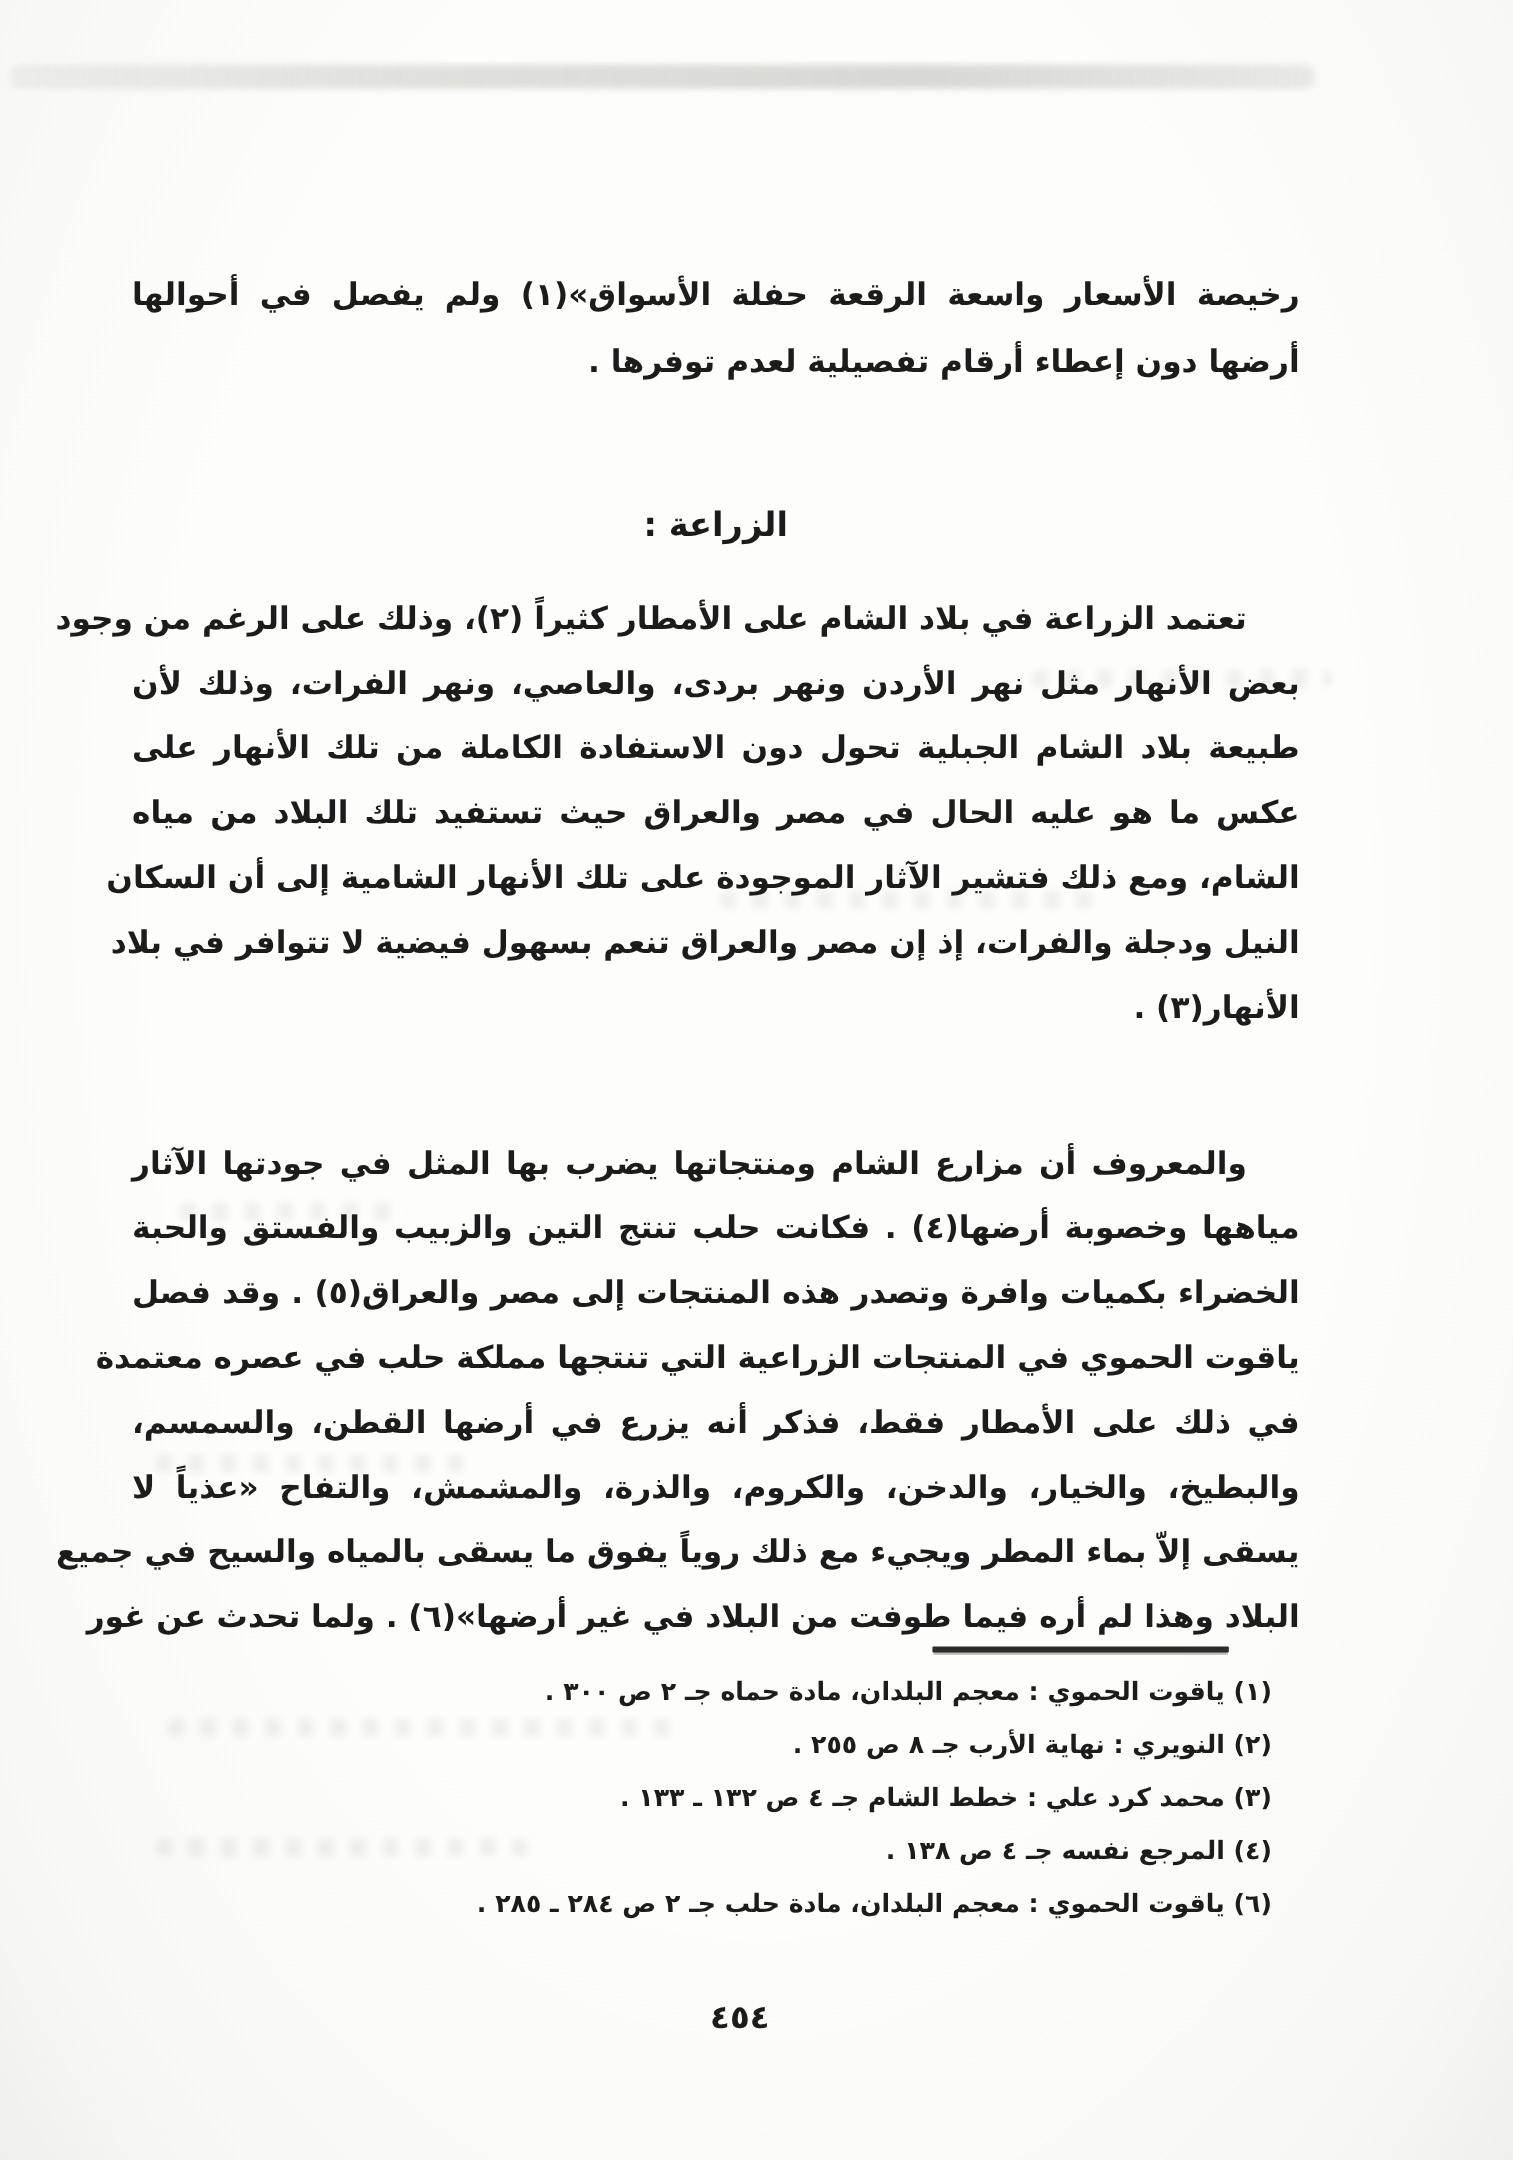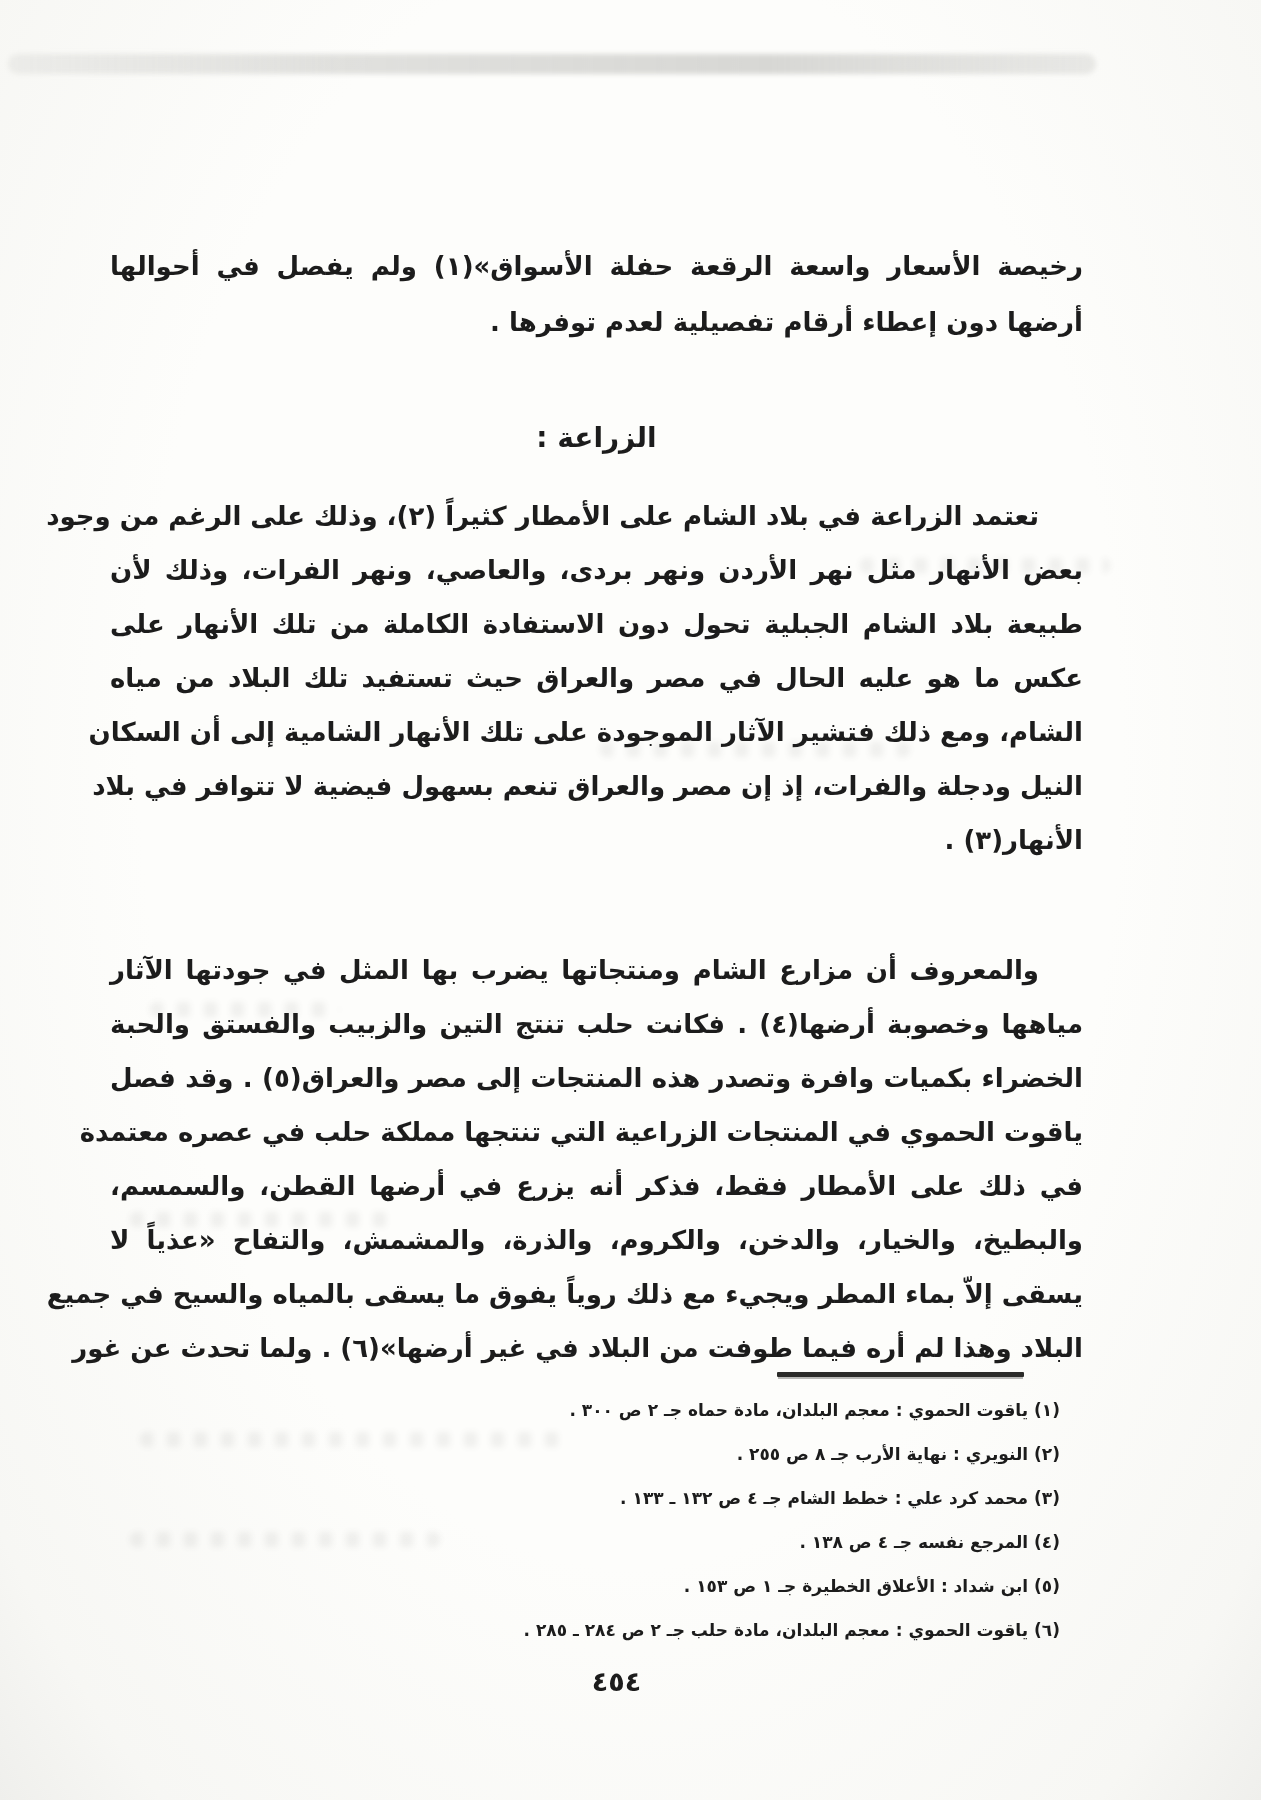--- a/index.html
+++ b/index.html
@@ -38,21 +38,21 @@
     font-size:28px;font-weight:bold;text-align:center;
   }
   .fnsep{
     position:absolute;left:777px;top:1372px;width:247px;height:5px;
     background:#2b2b29;border-radius:1px;
     box-shadow:0 3px 0 -1px rgba(60,60,58,.35);
   }
   .footnotes{position:absolute;left:110px;width:950px;top:1388px;}
   .fnline{
     height:44px;line-height:44px;
-    font-size:17px;font-weight:bold;
+    font-size:21px;font-weight:bold;
     text-align:right;white-space:nowrap;
   }
   .pageno{
     position:absolute;left:130px;width:973px;top:1660px;height:44px;line-height:44px;
     font-size:27px;font-weight:bold;text-align:center;letter-spacing:4px;
   }
 </style>
 </head>
 <body>
 
@@ -60,21 +60,21 @@
 
   <div class="band"></div>
 
   <div class="smudge" style="left:860px;top:558px;width:250px;"></div>
   <div class="smudge" style="left:600px;top:742px;width:310px;"></div>
   <div class="smudge" style="left:150px;top:1002px;width:190px;"></div>
   <div class="smudge" style="left:130px;top:1212px;width:270px;"></div>
   <div class="smudge" style="left:140px;top:1432px;width:430px;"></div>
   <div class="smudge" style="left:130px;top:1532px;width:310px;"></div>
 
-  <div class="block" style="top:238px;--lh:56px;">
+  <div class="block" style="top:218px;--lh:56px;">
     <div class="line">رخيصة الأسعار واسعة الرقعة حفلة الأسواق»(١) ولم يفصل في أحوالها</div>
     <div class="line end">أرضها دون إعطاء أرقام تفصيلية لعدم توفرها .</div>
   </div>
 
   <div class="heading">الزراعة :</div>
 
   <div class="block" style="top:489px;--lh:54px;">
     <div class="line indent">تعتمد الزراعة في بلاد الشام على الأمطار كثيراً (٢)، وذلك على الرغم من وجود</div>
     <div class="line">بعض الأنهار مثل نهر الأردن ونهر بردى، والعاصي، ونهر الفرات، وذلك لأن</div>
     <div class="line">طبيعة بلاد الشام الجبلية تحول دون الاستفادة الكاملة من تلك الأنهار على</div>
@@ -95,19 +95,18 @@
     <div class="line">البلاد وهذا لم أره فيما طوفت من البلاد في غير أرضها»(٦) . ولما تحدث عن غور</div>
   </div>
 
   <div class="fnsep"></div>
 
   <div class="footnotes">
     <div class="fnline">(١) ياقوت الحموي : معجم البلدان، مادة حماه جـ ٢ ص ٣٠٠ .</div>
     <div class="fnline">(٢) النويري : نهاية الأرب جـ ٨ ص ٢٥٥ .</div>
     <div class="fnline">(٣) محمد كرد علي : خطط الشام جـ ٤ ص ١٣٢ ـ ١٣٣ .</div>
     <div class="fnline">(٤) المرجع نفسه جـ ٤ ص ١٣٨ .</div>
-    <div class="fnline">(٥) ابن شداد : الأعلاق الخطيرة جـ ١ ص ١٥٣ .</div>
     <div class="fnline">(٦) ياقوت الحموي : معجم البلدان، مادة حلب جـ ٢ ص ٢٨٤ ـ ٢٨٥ .</div>
   </div>
 
   <div class="pageno">٤٥٤</div>
 
 </div>
 
 </body></html>

